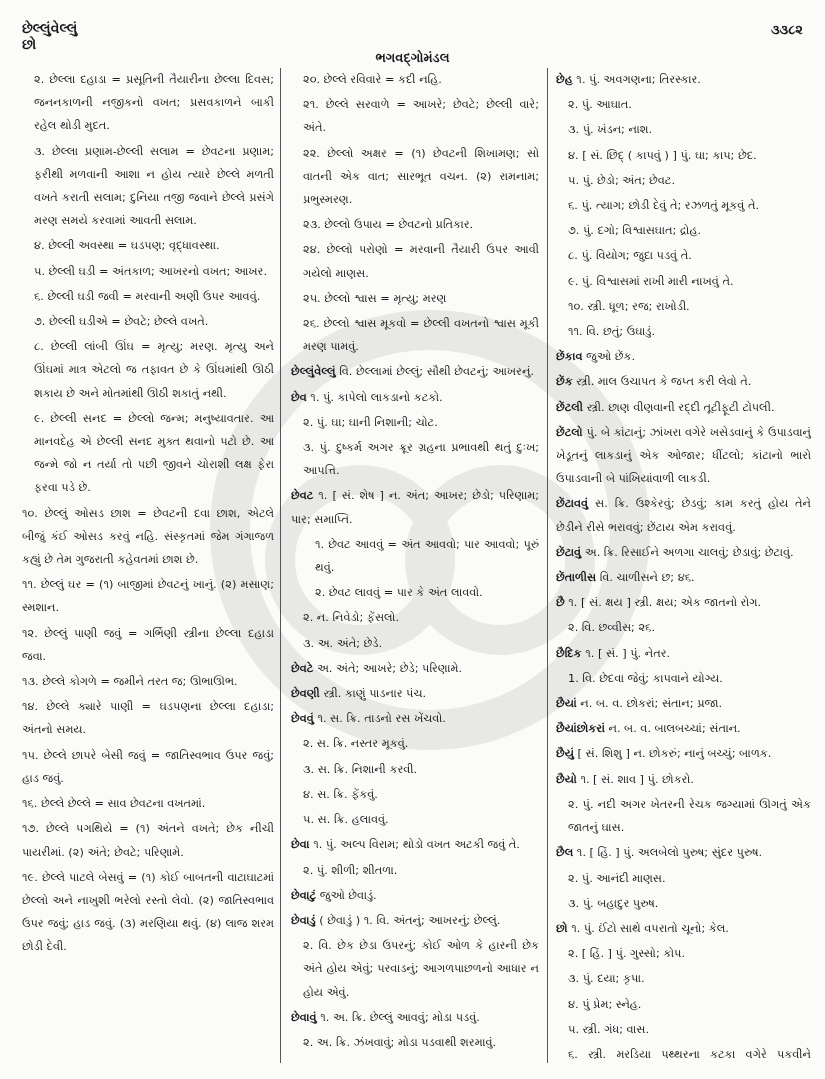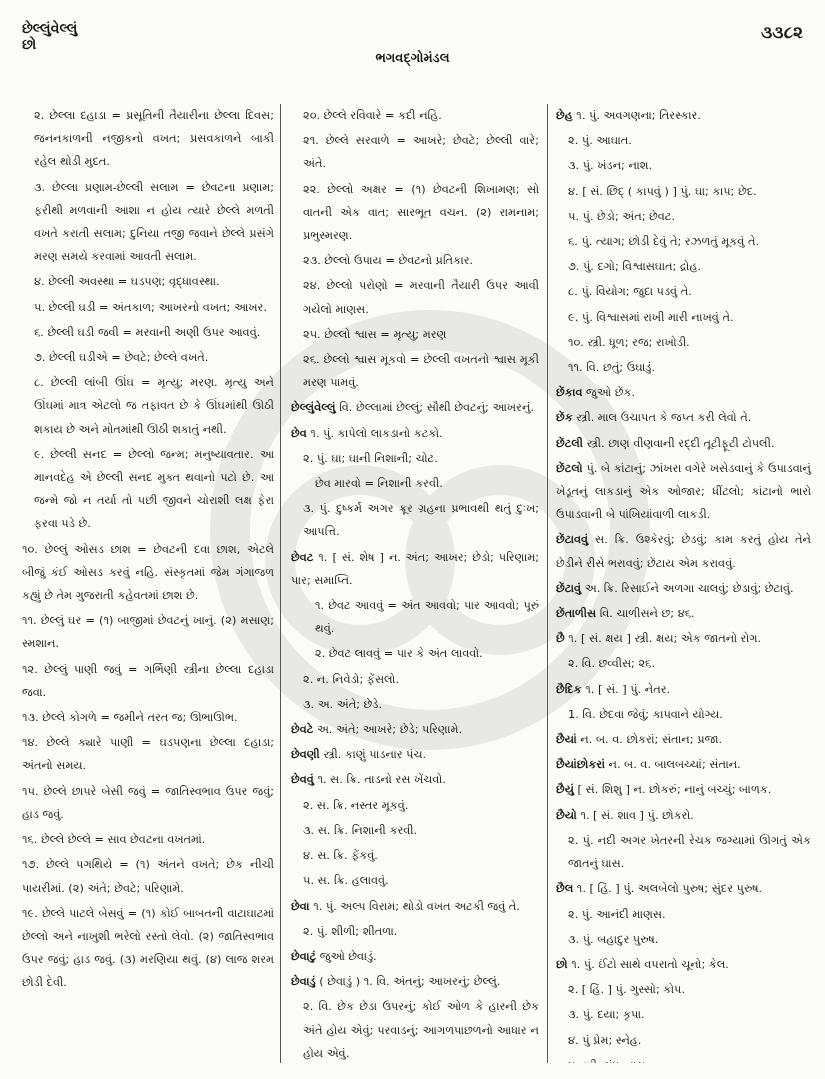--- a/index.html
+++ b/index.html
@@ -16,28 +16,28 @@
   .header {
     position:absolute; left:0; top:0; width:825px; height:54px;
   }
   .guide-word {
     position:absolute; left:22px; top:20px; font-weight:bold; font-size:14px; line-height:16px;
   }
   .header-title {
     position:absolute; left:0; right:0; top:22px; text-align:center; font-size:13px; font-weight:bold;margin-top:28px;
   }
   .page-number {
-    position:absolute; right:22px; top:22px; font-size:17px; font-weight:bold;
+    position:absolute; right:22px; top:22px; font-size:13px; font-weight:bold;
   }
   .cols {
     position:absolute; top:68px; left:18px; width:795px; height:995px;
     display:flex;
   }
   .col {
-    box-sizing:border-box; font-size:11.3px; line-height:23.2px; overflow:hidden;margin-top:36px;
+    box-sizing:border-box; font-size:11.3px; line-height:23.2px; overflow:hidden;
   }
   .col1 { width:262px; padding:0 6px 0 4px; }
   .col2 { width:268px; padding:0 8px 0 10px; border-left:1px solid #555; border-right:1px solid #555; }
   .col3 { width:265px; padding:0 2px 0 8px; }
   .entry { margin:0 0 2px 0; text-align:justify; }
   .sub { padding-left:12px; text-indent:0; }
   .sub2 { padding-left:24px; }
   .hw { font-weight:bold; }
 </style>
 </head>
@@ -82,21 +82,20 @@
       <div class="entry sub"><span>૨૦. છેલ્લે રવિવારે = કદી નહિ.</span></div>
       <div class="entry sub"><span>૨૧. છેલ્લે સરવાળે = આખરે; છેવટે; છેલ્લી વારે; અંતે.</span></div>
       <div class="entry sub"><span>૨૨. છેલ્લો અક્ષર = (૧) છેવટની શિખામણ; સો વાતની એક વાત; સારભૂત વચન. (૨) રામનામ; પ્રભુસ્મરણ.</span></div>
       <div class="entry sub"><span>૨૩. છેલ્લો ઉપાય = છેવટનો પ્રતિકાર.</span></div>
       <div class="entry sub"><span>૨૪. છેલ્લો પરોણો = મરવાની તૈયારી ઉપર આવી ગયેલો માણસ.</span></div>
       <div class="entry sub"><span>૨૫. છેલ્લો શ્વાસ = મૃત્યુ; મરણ</span></div>
       <div class="entry sub"><span>૨૬. છેલ્લો શ્વાસ મૂકવો = છેલ્લી વખતનો શ્વાસ મૂકી મરણ પામવું.</span></div>
       <div class="entry"><span class="hw">છેલ્લુંવેલ્લું</span><span> વિ. છેલ્લામાં છેલ્લું; સૌથી છેવટનું; આખરનું.</span></div>
       <div class="entry"><span class="hw">છેવ</span><span> ૧. પું. કાપેલો લાકડાનો કટકો.</span></div>
       <div class="entry sub"><span>૨. પું. ઘા; ઘાની નિશાની; ચોટ.</span></div>
-      <div class="entry sub2"><span>છેવ મારવો = નિશાની કરવી.</span></div>
       <div class="entry sub"><span>૩. પું. દુષ્કર્મ અગર ક્રૂર ગ્રહના પ્રભાવથી થતું દુઃખ; આપત્તિ.</span></div>
       <div class="entry"><span class="hw">છેવટ</span><span> ૧. [ સં. શેષ ] ન. અંત; આખર; છેડો; પરિણામ; પાર; સમાપ્તિ.</span></div>
       <div class="entry sub2"><span>૧. છેવટ આવવું = અંત આવવો; પાર આવવો; પૂરું થવું.</span></div>
       <div class="entry sub2"><span>૨. છેવટ લાવવું = પાર કે અંત લાવવો.</span></div>
       <div class="entry sub"><span>૨. ન. નિવેડો; ફેંસલો.</span></div>
       <div class="entry sub"><span>૩. અ. અંતે; છેડે.</span></div>
       <div class="entry"><span class="hw">છેવટે</span><span> અ. અંતે; આખરે; છેડે; પરિણામે.</span></div>
       <div class="entry"><span class="hw">છેવણી</span><span> સ્ત્રી. કાણું પાડનાર પંચ.</span></div>
       <div class="entry"><span class="hw">છેવવું</span><span> ૧. સ. ક્રિ. તાડનો રસ ખેંચવો.</span></div>
       <div class="entry sub"><span>૨. સ. ક્રિ. નસ્તર મૂકવું.</span></div>

